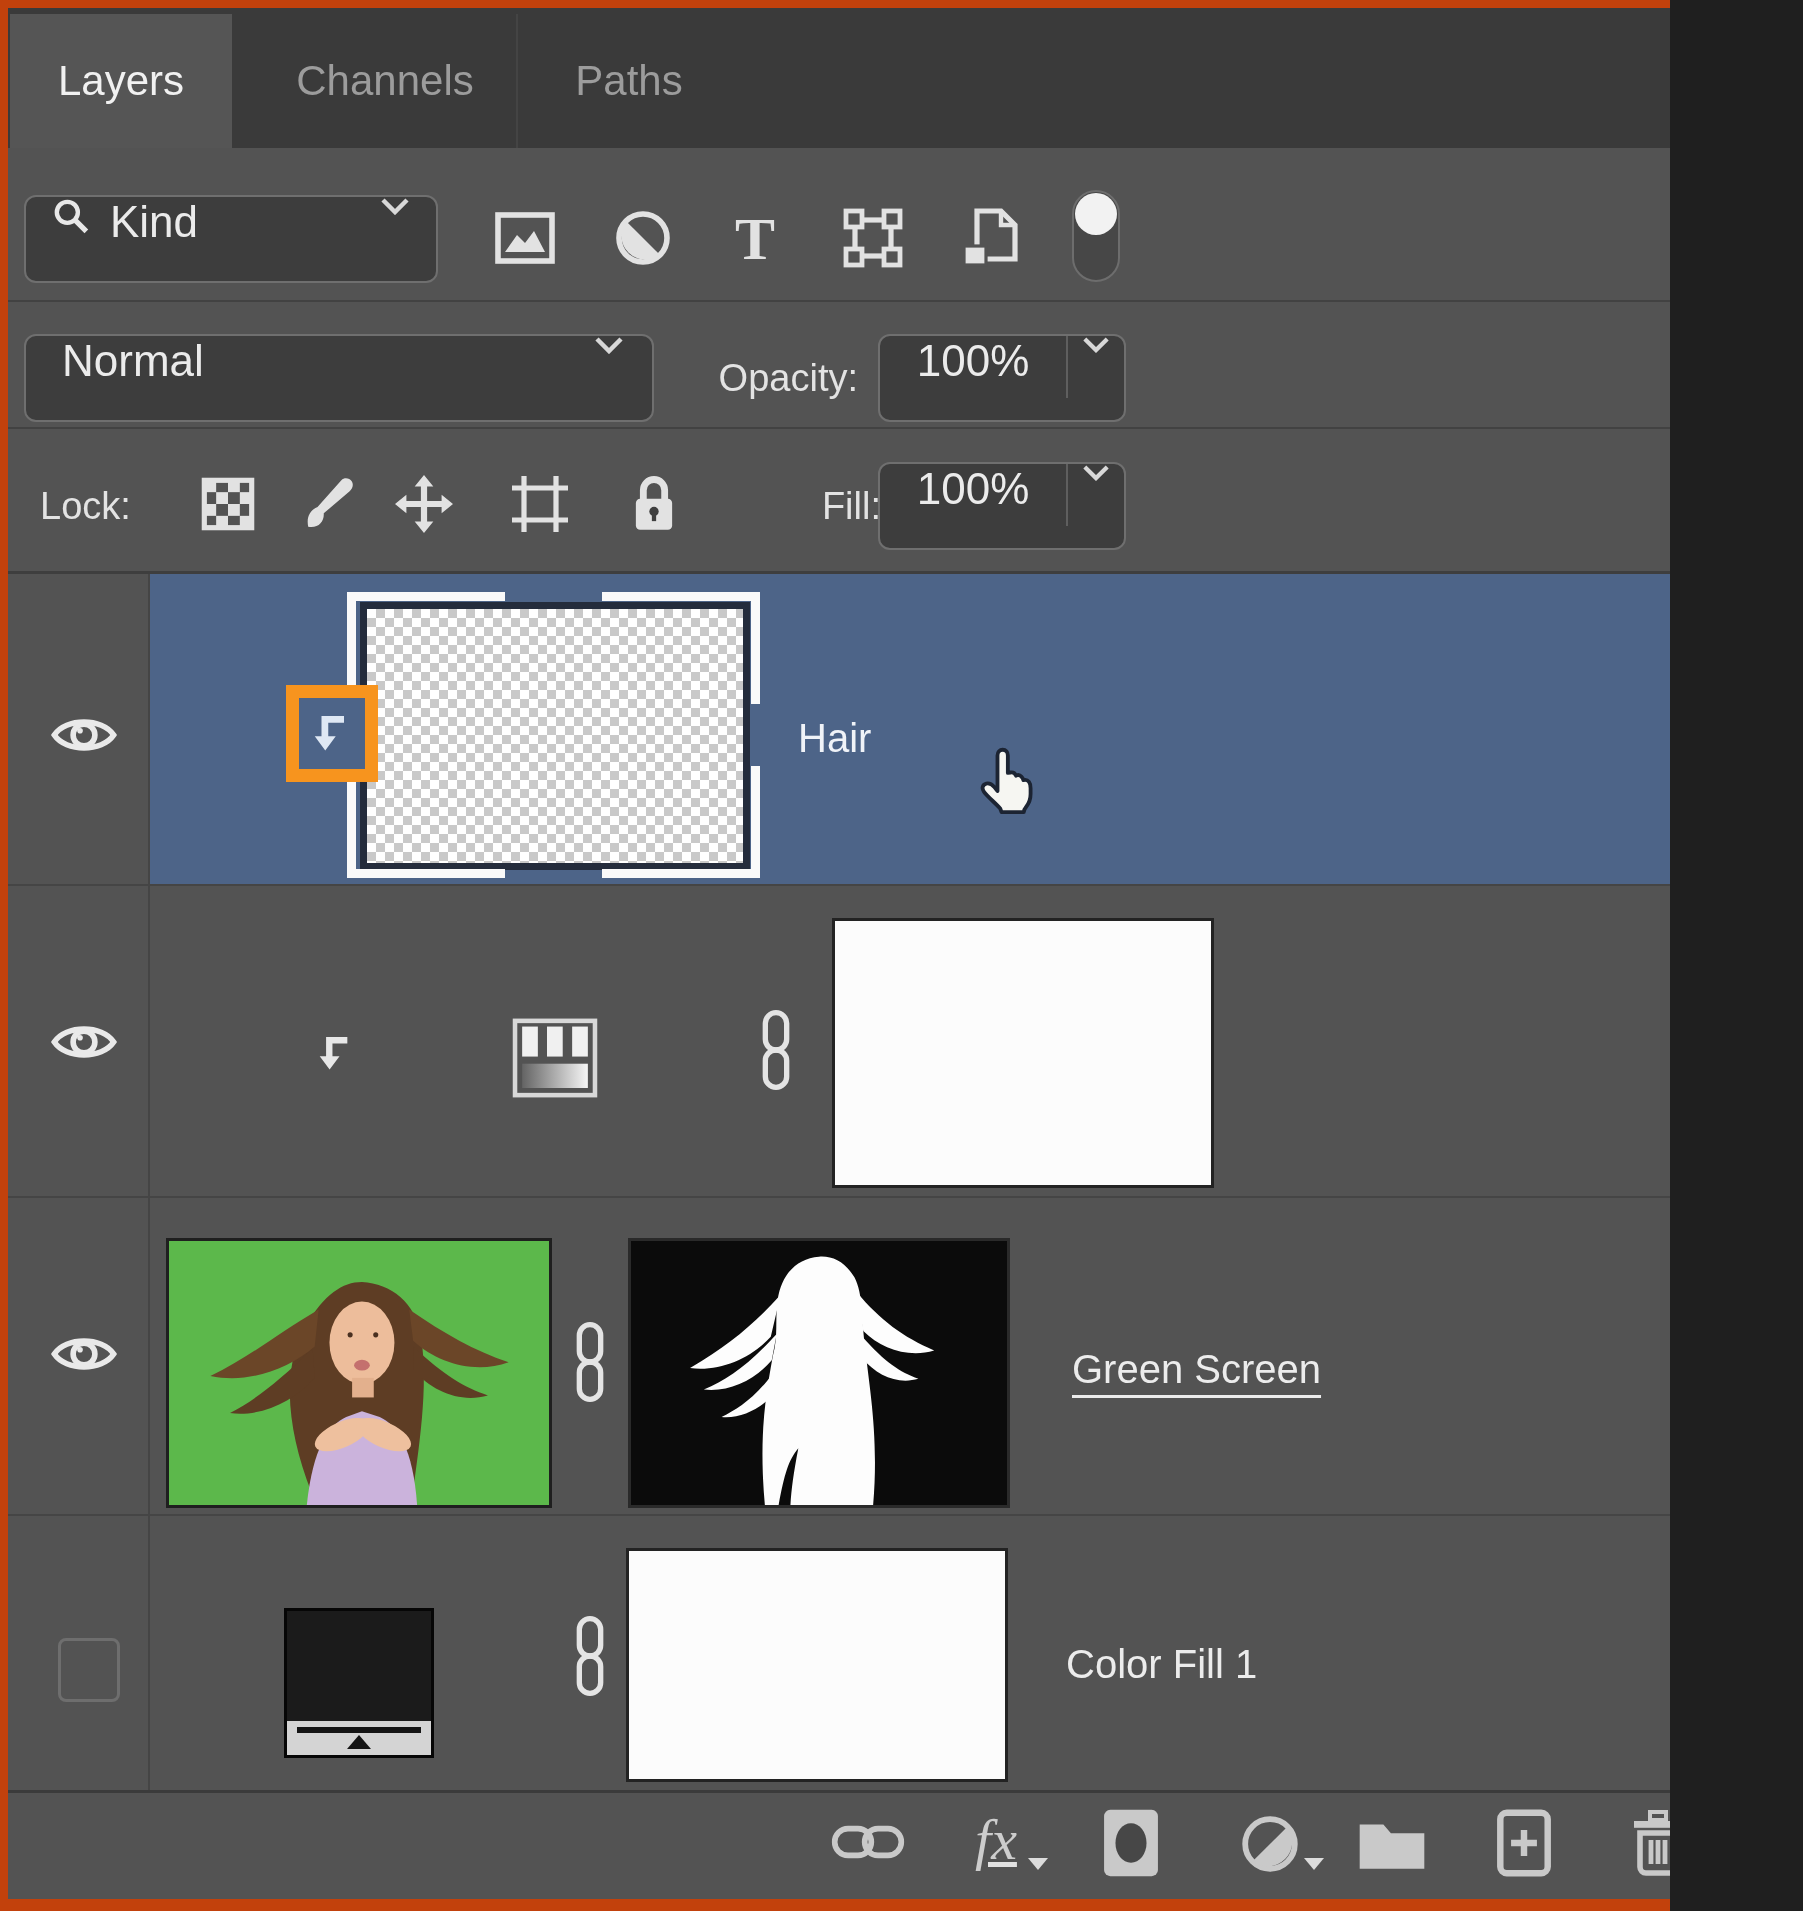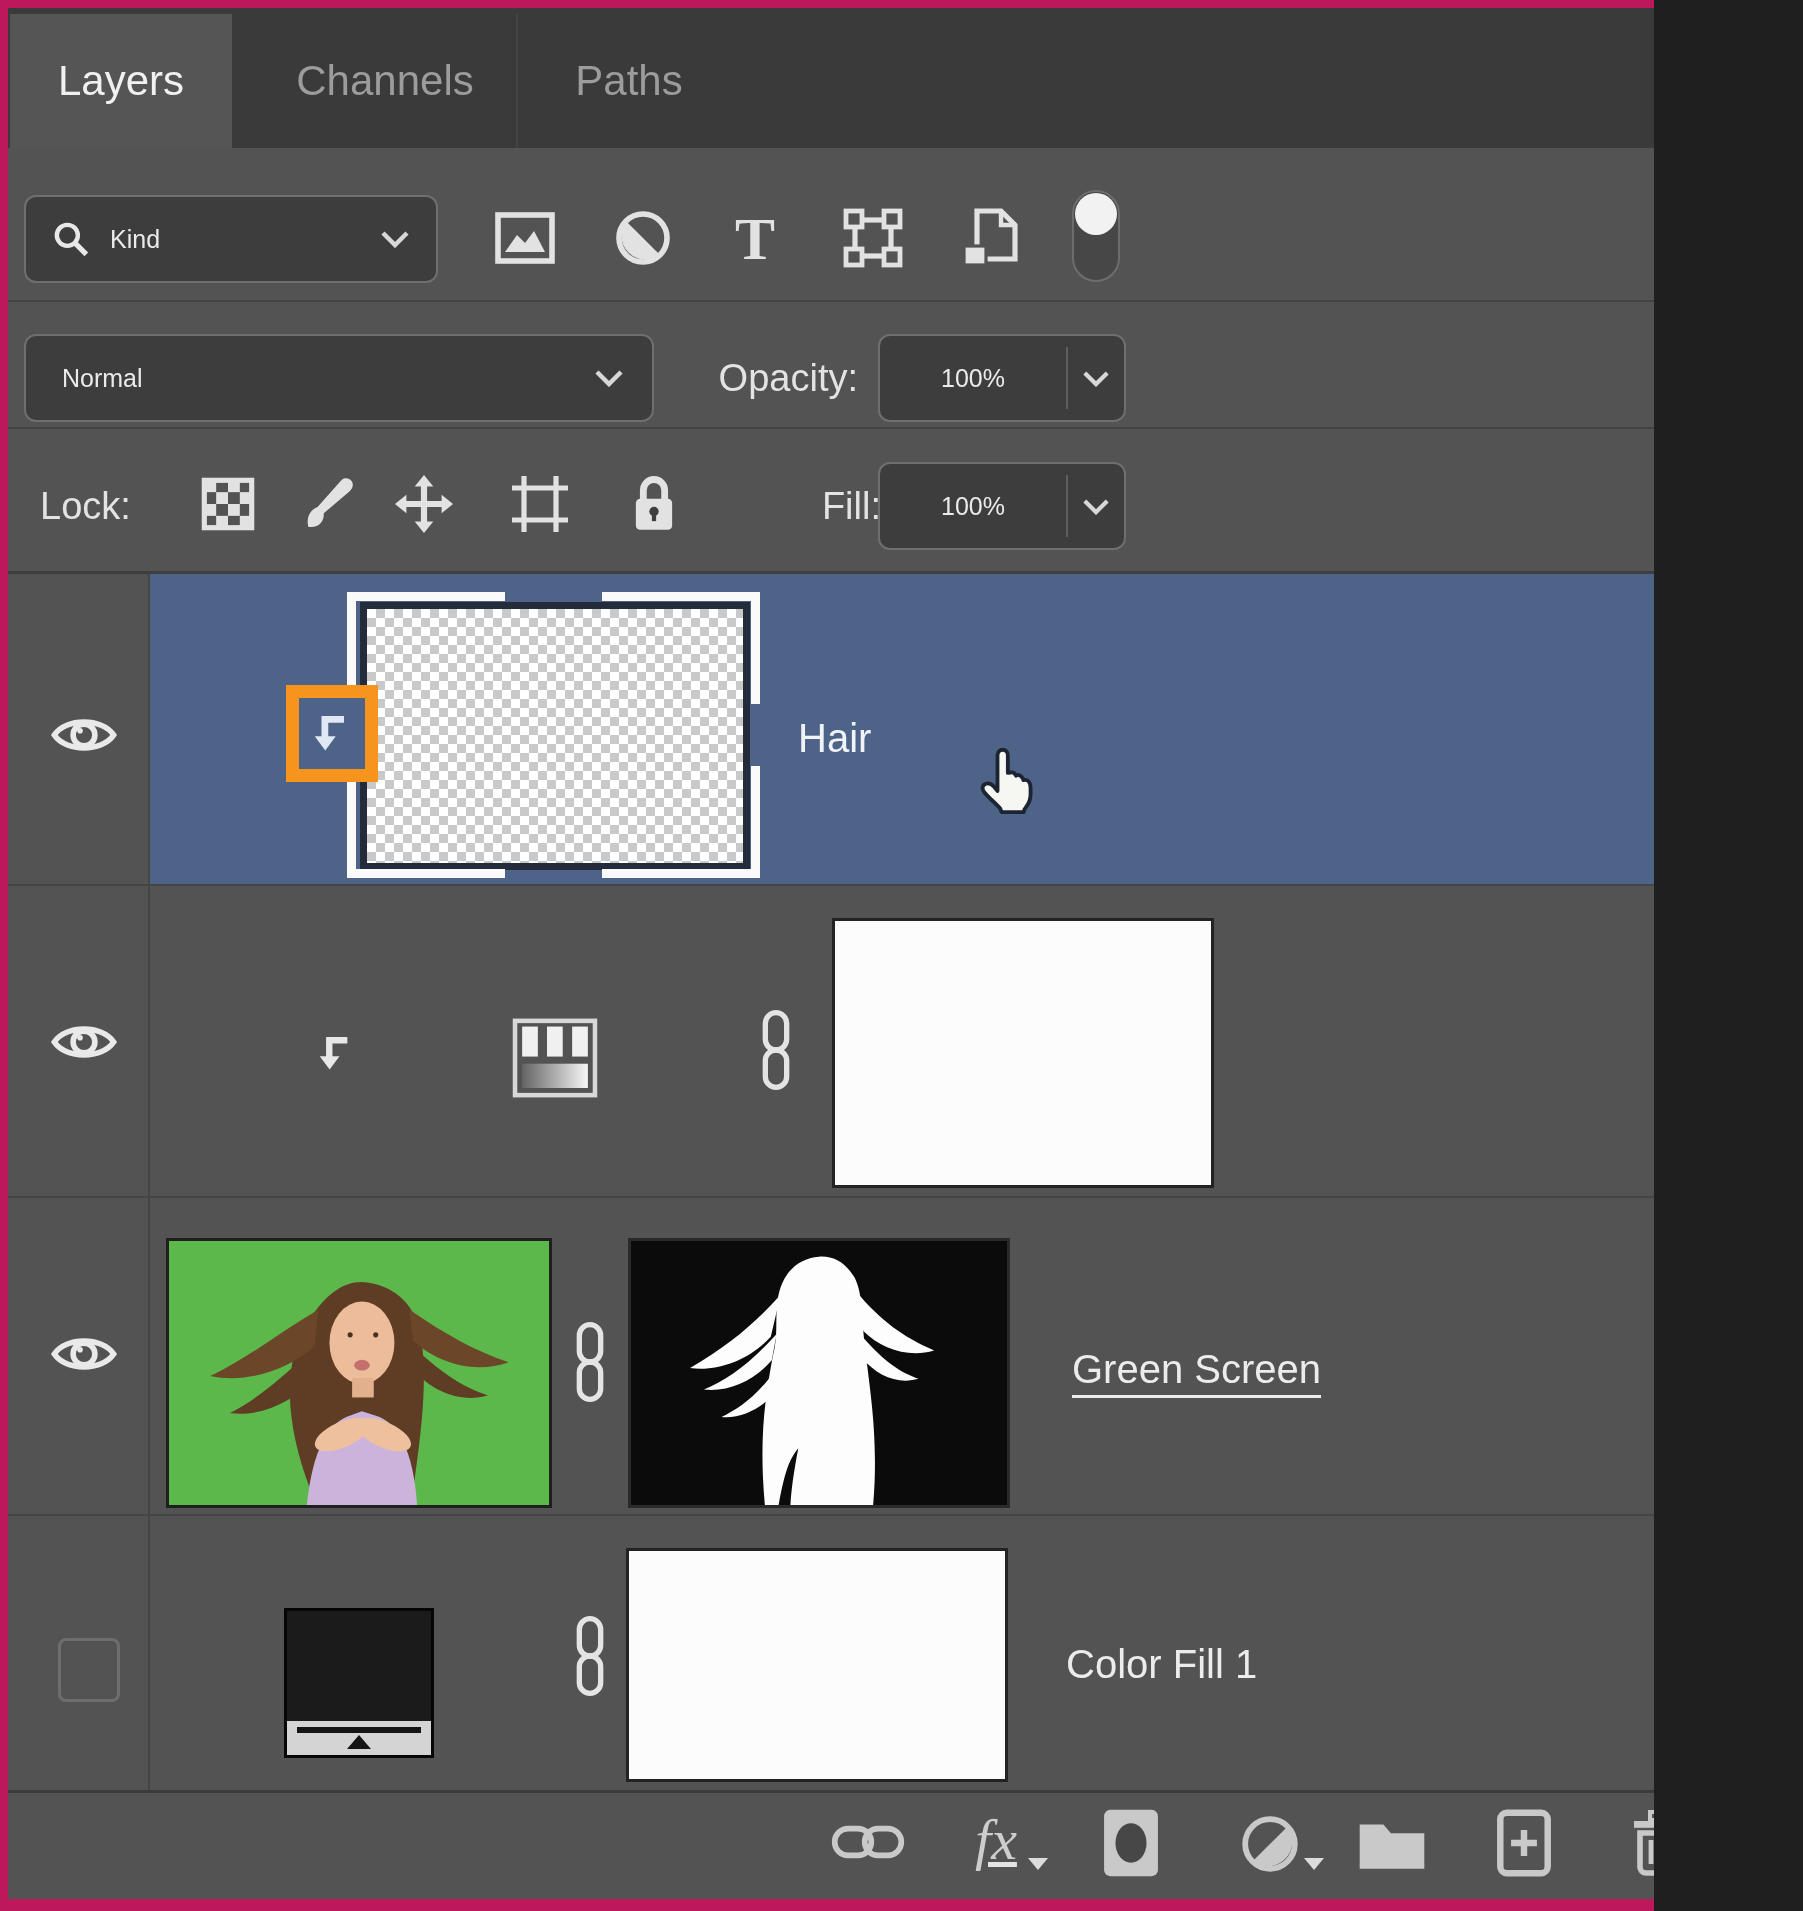--- a/index.html
+++ b/index.html
@@ -1,33 +1,33 @@
 <!DOCTYPE html>
 <html><head>
 <meta charset="utf-8">
 <style>
   html,body{margin:0;padding:0;background:#1f1f1f;}
-  #app{position:relative;width:1654px;height:1911px;background:#be185d;
-       font-family:"Liberation Sans",sans-serif;overflow:hidden;
+  #app{position:relative;width:1654px;height:1911px;background:#c2410c;
+       font-family:"Liberation Sans",sans-serif;overflow:hidden;padding-left:16px;
        -webkit-font-smoothing:antialiased;}
   .abs{position:absolute;}
   
   .tabbar{left:8px;top:8px;width:1787px;height:140px;background:#3a3a3a;}
   .tab{position:absolute;top:6px;height:134px;display:flex;align-items:center;justify-content:center;
        font-size:42px;color:#9c9c9c;}
   .tab.active{background:#555555;color:#f1f1f1;}
   .tab.sep{border-left:2px solid #444;}
   .menu-btn{left:1733px;top:64px;width:58px;height:50px;display:flex;flex-direction:column;justify-content:space-between;cursor:pointer;}
   .menu-btn div{height:8px;background:#b4b4b4;}
   
   .surface{left:8px;top:148px;width:1787px;height:1751px;background:#535353;}
   .hdiv{left:8px;width:1787px;height:2px;background:#424242;}
   
   .ctl{background:#3d3d3d;border:2px solid #6f6f6f;border-radius:12px;box-sizing:border-box;
-       display:flex;align-items:center;color:#ebebeb;font-size:25px;}
+       display:flex;align-items:flex-start;color:#ebebeb;font-size:44px;}
   .lbl{display:flex;align-items:center;color:#e3e3e3;font-size:38px;}
   .lbl.right{justify-content:flex-end;}
   .valbox .val{width:186px;text-align:center;}
   .valbox .vsep{width:2px;height:62px;background:#5f5f5f;}
   .valbox .chev{flex:1;display:flex;align-items:center;justify-content:center;}
   .iconbtn{display:flex;align-items:center;justify-content:center;color:#e2e2e2;cursor:pointer;text-decoration:underline;}
   
   .toggle{left:1072px;top:190px;width:48px;height:92px;background:#474747;border:2px solid #6d6d6d;
           border-radius:26px;box-sizing:border-box;}
   .toggle .knob{position:absolute;left:1px;top:1px;width:42px;height:42px;border-radius:50%;background:#f2f2f2;}

